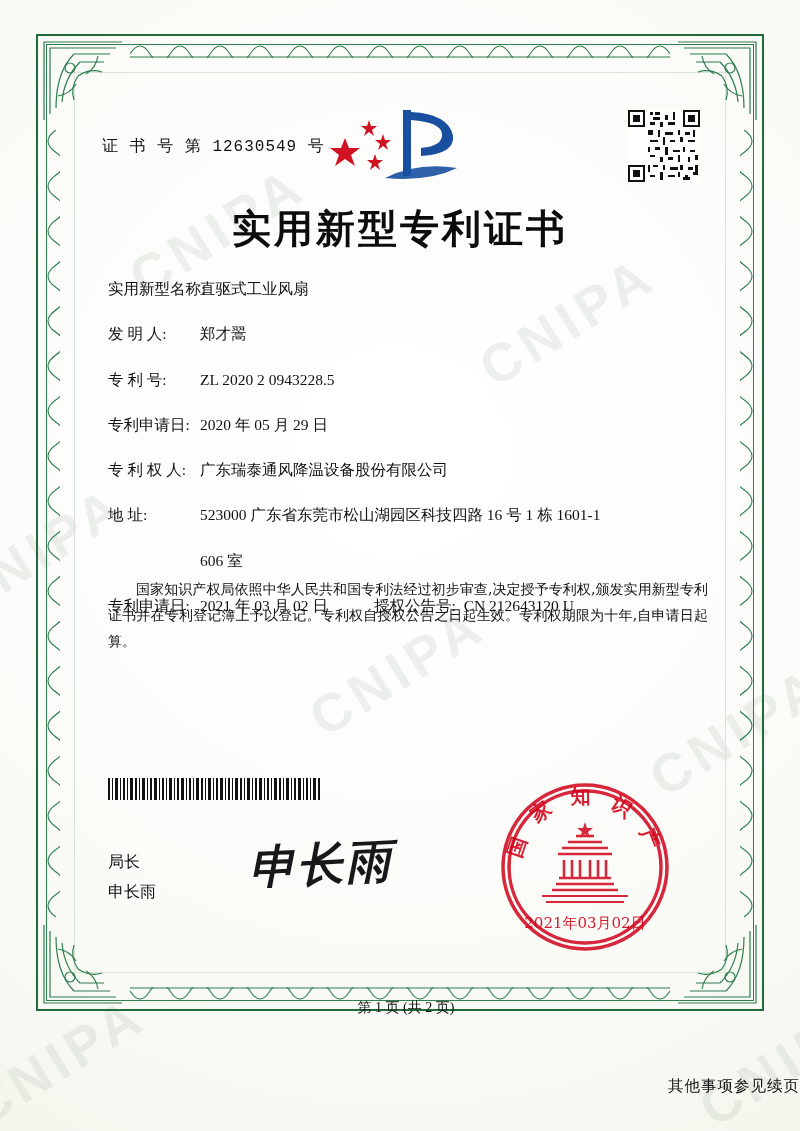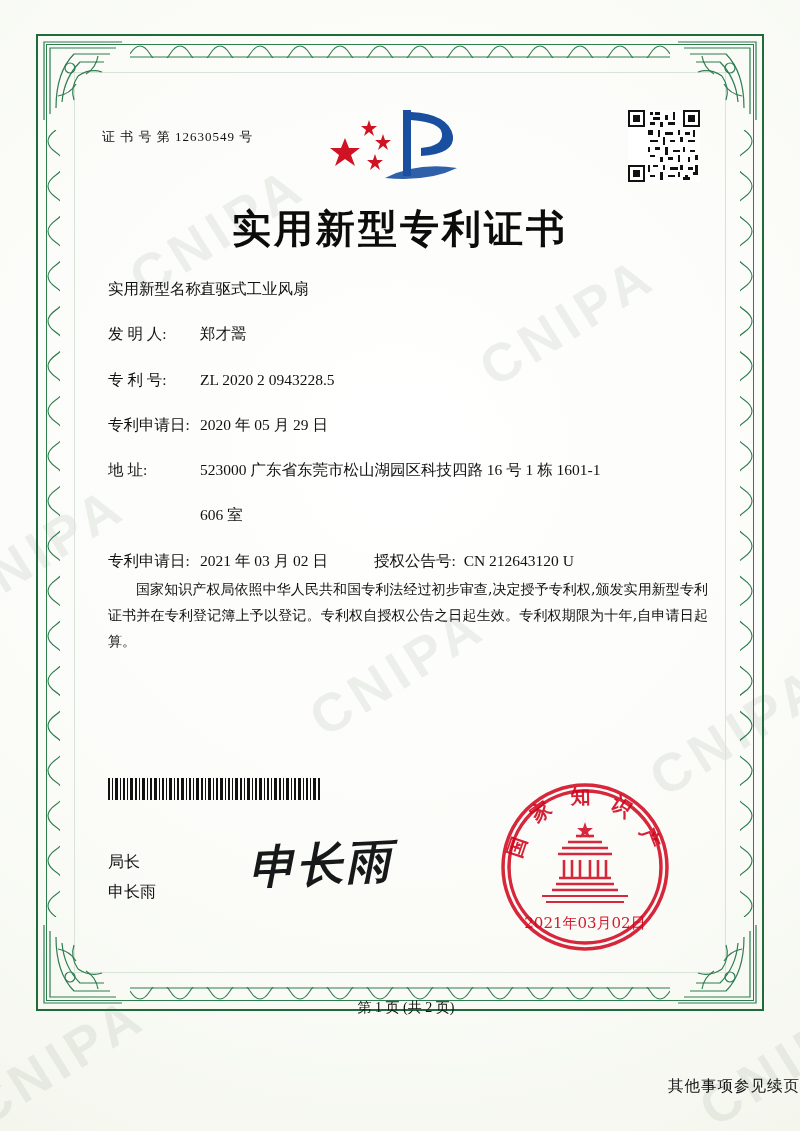--- a/index.html
+++ b/index.html
@@ -64,23 +64,23 @@
   .edge-left,.edge-right{
     position:absolute;top:130px;bottom:214px;width:22px;color:#2e7d4f;
   }
   .edge-left{left:38px;}
   .edge-right{right:38px;transform:scaleX(-1);}
 
   
   .content{position:absolute;left:74px;top:72px;right:74px;bottom:158px;}
 
   .cert-no{
-    position:absolute;left:28px;top:56px;
-    font-size:13px;color:#111;letter-spacing:1px;
-    font-family:Liberation Serif, serif;
+    position:absolute;left:28px;top:64px;
+    font-size:16px;color:#111;letter-spacing:1px;
+    font-family:Liberation Mono, monospace;
   }
   .logo{position:absolute;left:50%;top:26px;transform:translateX(-50%);width:150px;height:90px;}
   .qr{position:absolute;right:26px;top:38px;width:72px;height:72px;}
 
   .title{
     position:absolute;left:0;right:0;top:130px;text-align:center;
     font-size:39px;font-weight:700;color:#0c0c0c;letter-spacing:3px;
     font-family:"DejaVu Serif", serif;
   }
 
@@ -330,20 +330,24 @@
       </div>
       <div class="row">
         <div class="lab">专  利  号:</div>
         <div class="val">ZL 2020 2 0943228.5</div>
       </div>
       <div class="row">
         <div class="lab">专利申请日:</div>
         <div class="val">2020 年 05 月 29 日</div>
       </div>
       <div class="row">
+        <div class="lab">专 利 权 人:</div>
+        <div class="val">广东瑞泰通风降温设备股份有限公司</div>
+      </div>
+      <div class="row">
         <div class="lab">地     址:</div>
         <div class="val">523000 广东省东莞市松山湖园区科技四路 16 号 1 栋 1601-1</div>
       </div>
       <div class="row">
         <div class="val2">606 室</div>
       </div>
       <div class="row pub-wrap">
         <div class="lab">专利申请日:</div>
         <div>2021 年 03 月 02 日</div>
         <div class="pub-right">

